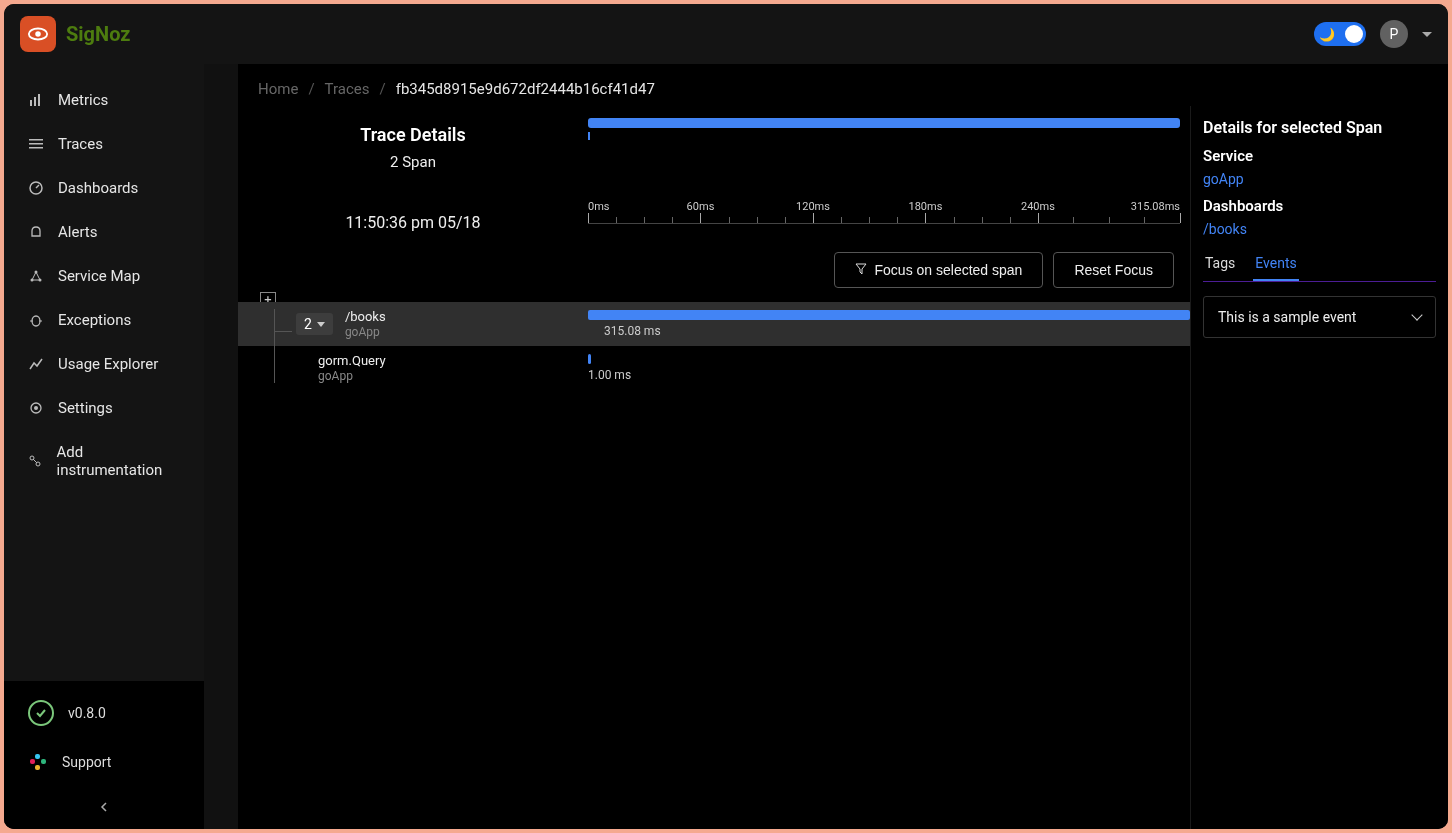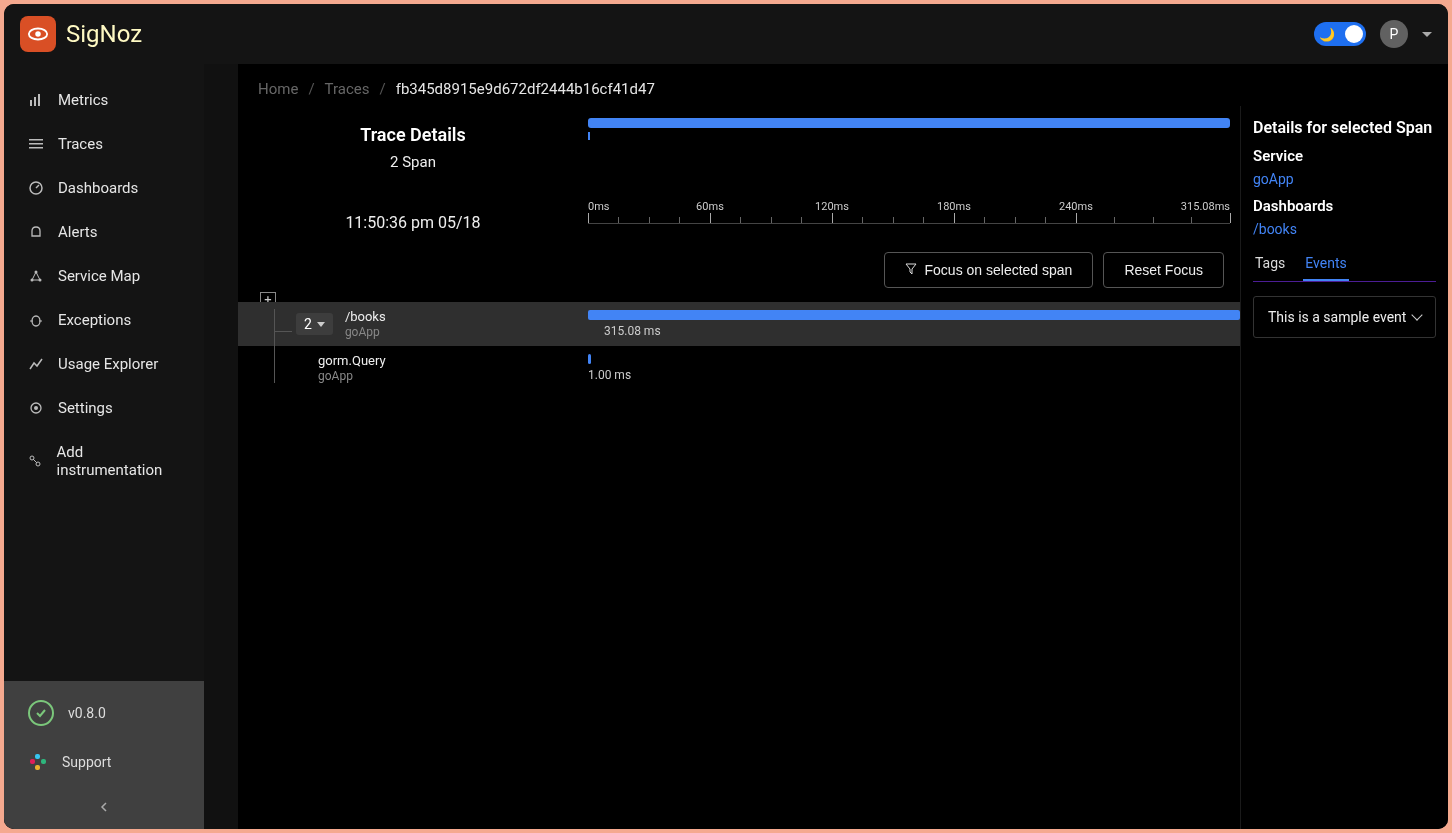--- a/index.html
+++ b/index.html
@@ -36,23 +36,23 @@
 .brand-logo {
   width: 36px;
   height: 36px;
   background: #d94f25;
   border-radius: 8px;
   display: flex;
   align-items: center;
   justify-content: center;
 }
 .brand-name {
-  color: #fef9c3;
-  font-size: 24px;
-  font-weight: 400;
+  color: #4d7c0f;
+  font-size: 20px;
+  font-weight: 700;
 }
 .topbar-right {
   display: flex;
   align-items: center;
   gap: 14px;
 }
 .theme-toggle {
   width: 52px;
   height: 24px;
   background: #1e6ff0;
@@ -118,21 +118,21 @@
 }
 .nav-icon {
   width: 16px;
   height: 16px;
   display: flex;
   align-items: center;
   justify-content: center;
   color: #bbb;
 }
 .side-bottom {
-  background: #404040;
+  background: #000000;
   padding: 6px 0 0 0;
 }
 .side-bottom .nav-item { font-size: 14px; color: #ddd; }
 .version-check {
   width: 26px;
   height: 26px;
   border: 2px solid #7bc77b;
   border-radius: 50%;
   display: flex;
   align-items: center;
@@ -356,21 +356,21 @@
   background: #4284f5;
   border-radius: 2px;
 }
 .span-dur {
   position: absolute;
   top: 22px;
   color: #ccc;
   font-size: 12px;
 }
 .details-panel {
-  width: 208px;
+  width: 258px;
   padding: 12px 12px 0 12px;
   border-left: 1px solid #1a1a1a;
   overflow-y: auto;
 }
 .details-title {
   color: #fff;
   font-size: 16px;
   font-weight: 600;
   margin-bottom: 10px;
 }

